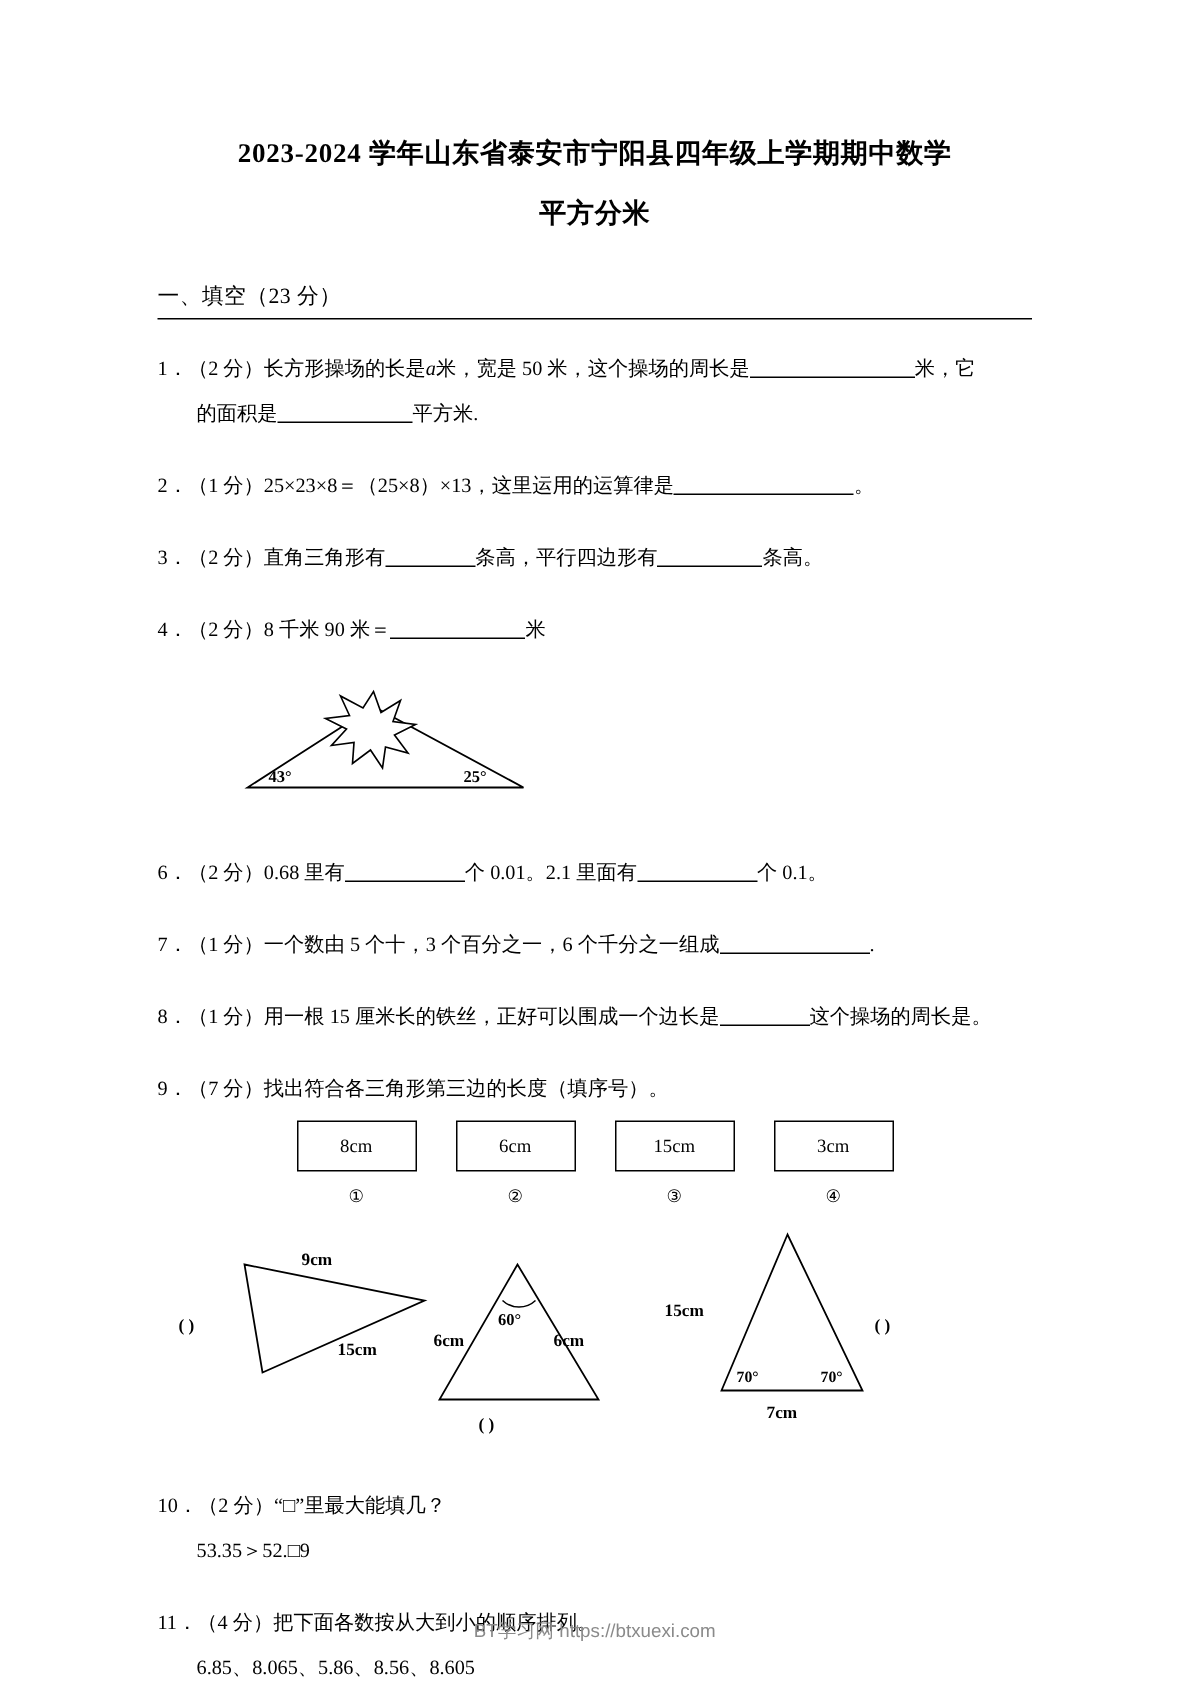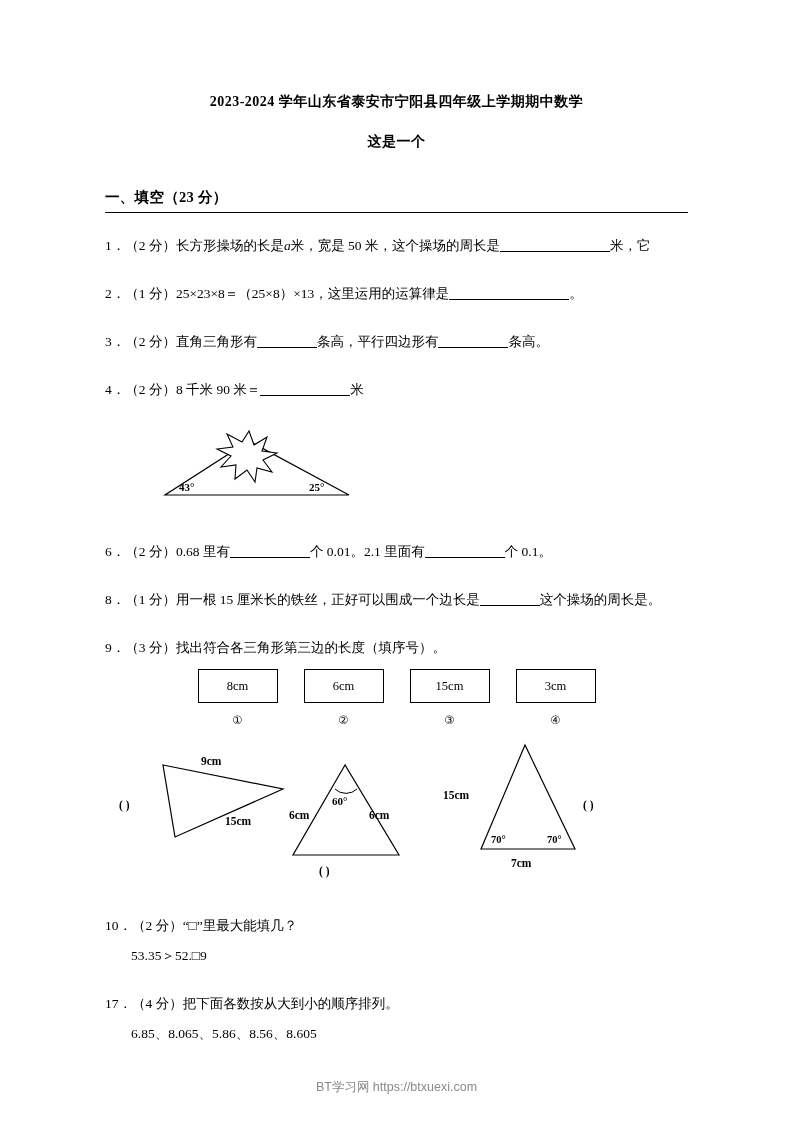--- a/index.html
+++ b/index.html
@@ -17,29 +17,29 @@
   .page {
     position: absolute;
     left: 0; top: 0;
     width: 793px;
     height: 1122px;
     box-sizing: border-box;
     padding: 70px 105px 0 105px;
   }
   .doc-title {
     text-align: center;
-    font-size: 14px;
+    font-size: 18px;
     font-weight: bold;
     line-height: 40px;
     letter-spacing: 0.5px;
     margin: 12px 0 0 0;
   }
   .section-head {
     font-size: 14.5px;
-    font-weight: bold;
+    font-weight: normal;
     margin: 26px 0 4px 0;
     border-bottom: 1px solid #000;
     padding-bottom: 5px;
     letter-spacing: 0.3px;
   }
   .q {
     font-size: 13.5px;
     line-height: 30px;
     margin-top: 18px;
     position: relative;
@@ -112,28 +112,31 @@
     font-family: "Liberation Serif", serif;
   }
 </style>
 </head>
 <body>
 
 <div class="page">
 
   <div class="doc-title">
     <div>2023-2024 学年山东省泰安市宁阳县四年级上学期期中数学</div>
-    <div>这是一个</div>
+    <div>平方分米</div>
   </div>
 
   <div class="section-head">一、填空（23 分）</div>
 
   <div class="q">
     <span class="q-line">
       <span>1．</span><span>（2 分）</span><span>长方形操场的长是</span><em class="it">a</em><span>米，宽是 50 米，这个操场的周长是</span><span class="blank b110"></span><span>米，它</span>
+    </span>
+    <span class="q-line indent">
+      <span>的面积是</span><span class="blank b90"></span><span>平方米.</span>
     </span>
   </div>
 
   <div class="q">
     <span class="q-line">
       <span>2．</span><span>（1 分）</span><span>25×23×8＝（25×8）×13，这里运用的运算律是</span><span class="blank b120"></span><span>。</span>
     </span>
   </div>
 
   <div class="q">
@@ -159,30 +162,35 @@
       </svg>
     </div>
   </div>
 
   <div class="q">
     <span class="q-line">
       <span>6．</span><span>（2 分）</span><span>0.68 里有</span><span class="blank b80"></span><span>个 0.01。2.1 里面有</span><span class="blank b80"></span><span>个 0.1。</span>
     </span>
   </div>
 
+  <div class="q">
+    <span class="q-line">
+      <span>7．</span><span>（1 分）</span><span>一个数由 5 个十，3 个百分之一，6 个千分之一组成</span><span class="blank b100"></span><span>.</span>
+    </span>
+  </div>
 
   <div class="q">
     <span class="q-line">
       <span>8．</span><span>（1 分）</span><span>用一根 15 厘米长的铁丝，正好可以围成一个边长是</span><span class="blank b60"></span><span>这个操场的周长是。</span>
     </span>
   </div>
 
   <div class="q">
     <span class="q-line">
-      <span>9．</span><span>（3 分）</span><span>找出符合各三角形第三边的长度（填序号）。</span>
+      <span>9．</span><span>（7 分）</span><span>找出符合各三角形第三边的长度（填序号）。</span>
     </span>
 
     <div class="box-row">
       <div class="sbox">8cm</div>
       <div class="sbox">6cm</div>
       <div class="sbox">15cm</div>
       <div class="sbox">3cm</div>
     </div>
     <div class="box-labels">
       <div class="box-label">①</div>
@@ -218,20 +226,20 @@
 
   <div class="q">
     <span class="q-line">
       <span>10．</span><span>（2 分）</span><span>“□”里最大能填几？</span>
     </span>
     <span class="q-line indent">53.35＞52.□9</span>
   </div>
 
   <div class="q">
     <span class="q-line">
-      <span>17．</span><span>（4 分）</span><span>把下面各数按从大到小的顺序排列。</span>
+      <span>11．</span><span>（4 分）</span><span>把下面各数按从大到小的顺序排列。</span>
     </span>
     <span class="q-line indent">6.85、8.065、5.86、8.56、8.605</span>
 
   </div>
 
   <div class="footer">BT学习网 https://btxuexi.com</div>
 </div>
 
 </body></html>

